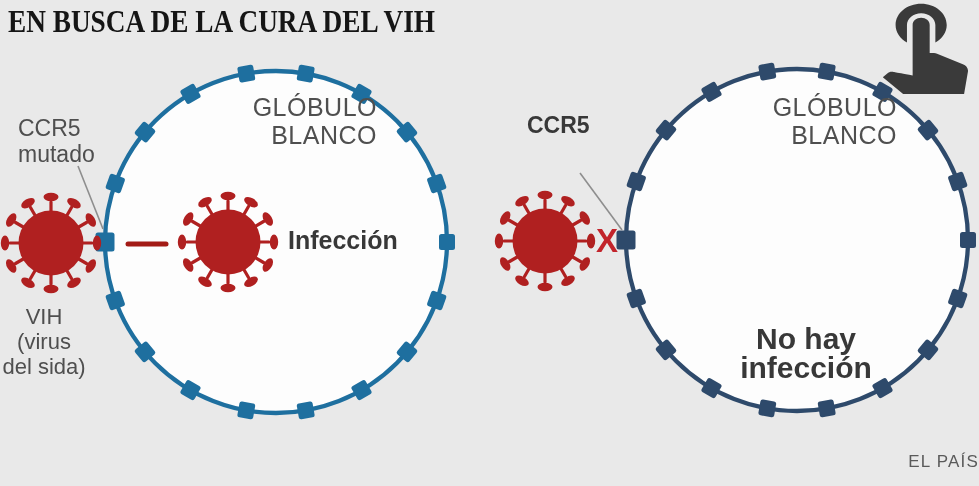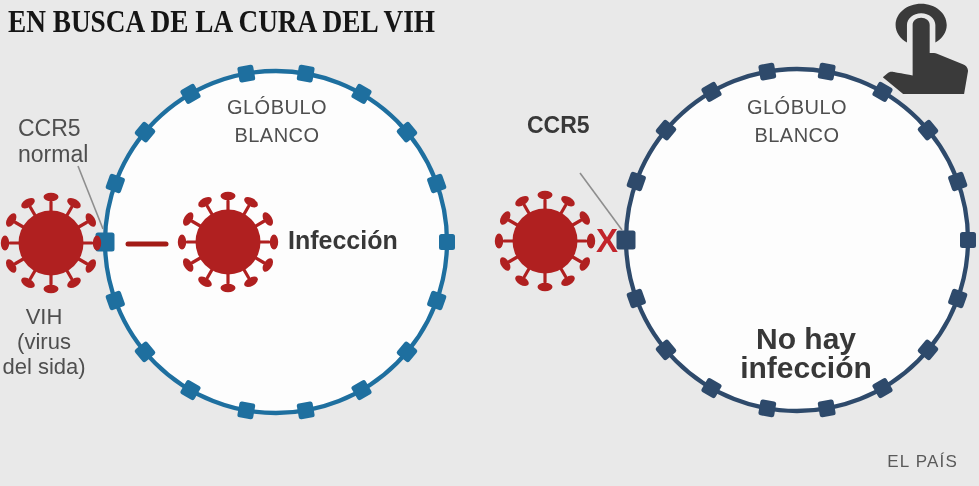--- a/index.html
+++ b/index.html
@@ -16,31 +16,31 @@
     font-weight:bold;font-size:31px;color:var(--title,#151515);
     transform:scaleX(.88);transform-origin:left center;
     white-space:nowrap;
   }
   #diagram{position:absolute;left:0;top:0;}
   .lbl{position:absolute;color:var(--label,#4f4f4f);}
   .line{white-space:nowrap;}
   .ccr5n{left:18px;top:115px;font-size:23px;line-height:26px;}
   .ccr5m{left:527px;top:112px;font-size:23px;line-height:26px;font-weight:bold;color:var(--label-strong,#383838);}
   .vih{left:-6px;top:304px;width:100px;text-align:center;font-size:22px;line-height:25px;}
-  .glb{width:200px;text-align:center;font-size:20px;line-height:28px;letter-spacing:.5px;color:var(--label,#555);}
+  .glb{width:200px;text-align:right;font-size:25px;line-height:28px;letter-spacing:.5px;color:var(--label,#555);}
   .glb-left{left:177px;top:93px;}
   .glb-right{left:697px;top:93px;}
   .infeccion{left:288px;top:226px;font-size:25px;font-weight:bold;color:var(--label-strong,#383838);}
   .nohay{left:706px;top:324px;width:200px;text-align:center;font-size:30px;line-height:29px;font-weight:bold;color:var(--label-strong,#383838);}
   .xmark{
     position:absolute;left:607px;top:243px;transform:translate(-50%,-54%);
     font-size:33px;font-weight:bold;color:var(--xmark,#c2242b);
   }
   .source{
-    position:absolute;right:21px;top:452px;
+    position:absolute;right:0;top:452px;
     font-size:17px;letter-spacing:1.2px;color:var(--source,#5a5a5a);
   }
   .tap-icon{position:absolute;left:874px;top:0px;}
 </style>
 </head>
 <body>
 
 <div class="stage" style="--bg: #e9e9e9; --title: #151515; --label: #4f4f4f; --label-strong: #383838; --xmark: #c2242b; --source: #5a5a5a;">
 
   <h1 class="title">EN BUSCA DE LA CURA DEL VIH</h1>
@@ -159,21 +159,21 @@
       <ellipse cx="0" cy="0" rx="4.2" ry="7.5" fill="#b02020" transform="translate(545.0 195.0) rotate(270)"></ellipse>
       <line x1="560" y1="215.01923788646684" x2="565.5" y2="205.49295844483802" stroke="#b02020" stroke-width="3.2" stroke-linecap="round"></line>
       <ellipse cx="0" cy="0" rx="4.2" ry="7.5" fill="#b02020" transform="translate(568.0 201.2) rotate(300)"></ellipse>
       <line x1="570.9807621135332" y1="226" x2="580.507041555162" y2="220.49999999999997" stroke="#b02020" stroke-width="3.2" stroke-linecap="round"></line>
       <ellipse cx="0" cy="0" rx="4.2" ry="7.5" fill="#b02020" transform="translate(584.8 218.0) rotate(330)"></ellipse>
       <circle cx="545" cy="241" r="32.5" fill="#b02020"></circle>
     </svg>
 
   <div class="lbl ccr5n">
     <div class="line">CCR5</div>
-    <div class="line">normal</div>
+    <div class="line">mutado</div>
   </div>
 
   <div class="lbl vih">
     <div class="line">VIH</div>
     <div class="line">(virus</div>
     <div class="line">del sida)</div>
   </div>
 
   <div class="lbl glb glb-left">
     <div class="line">GLÓBULO</div>

